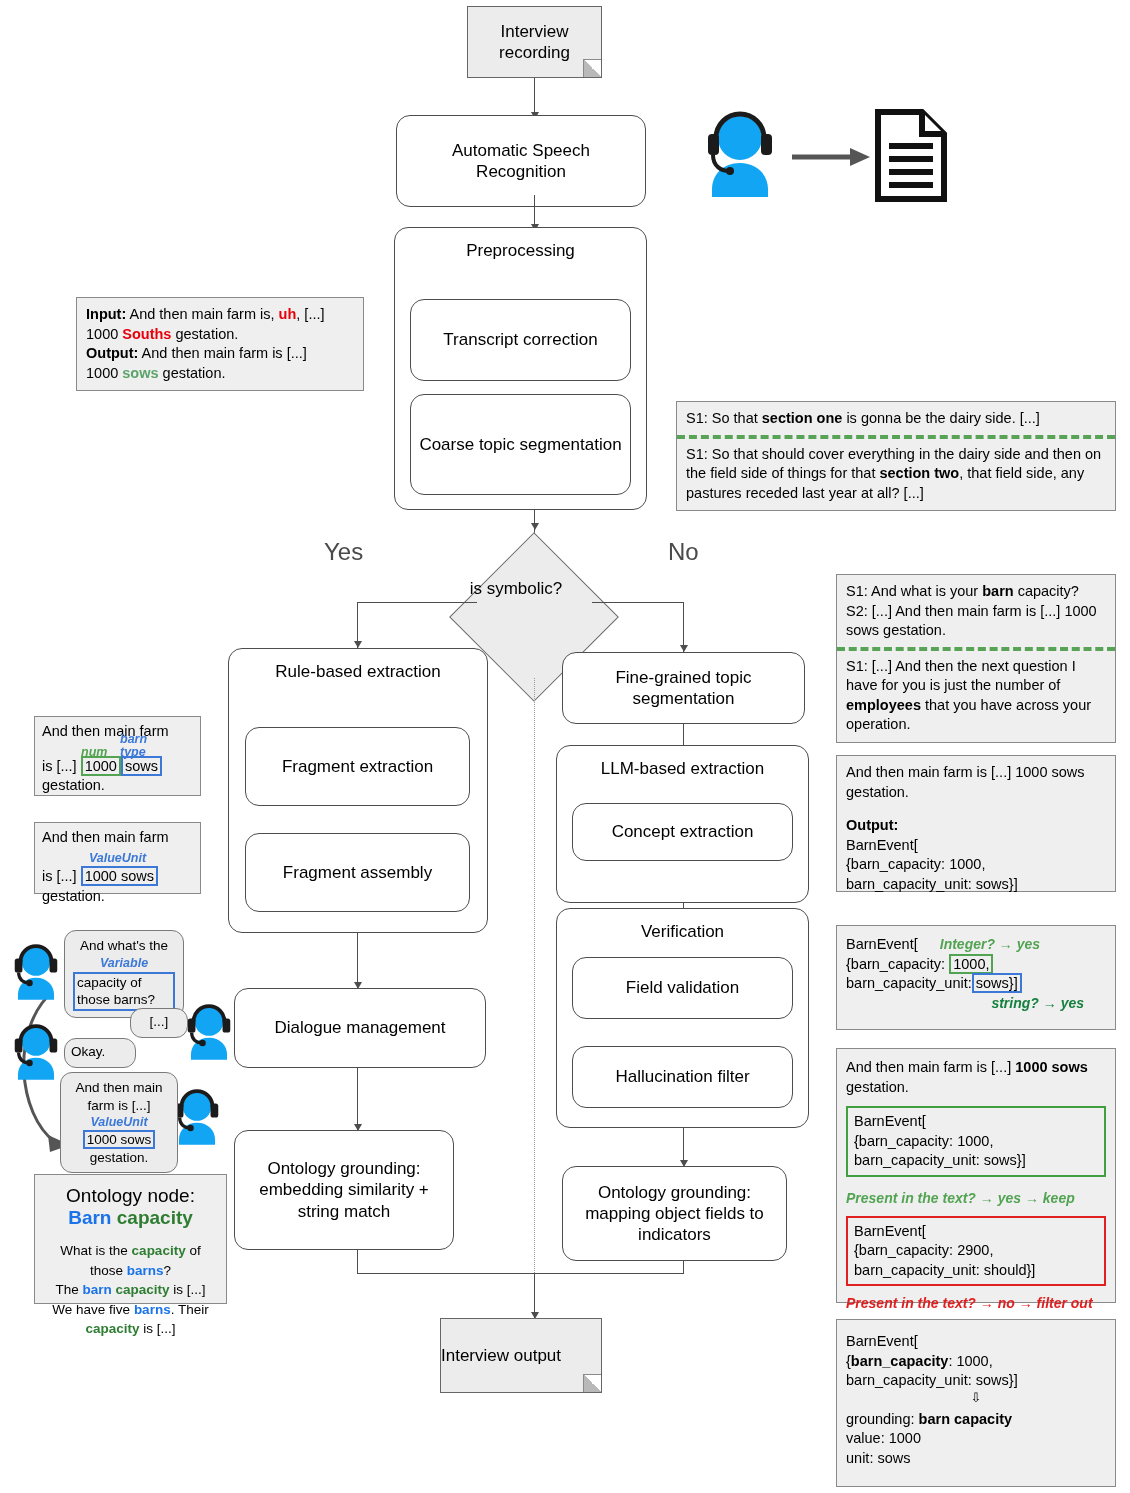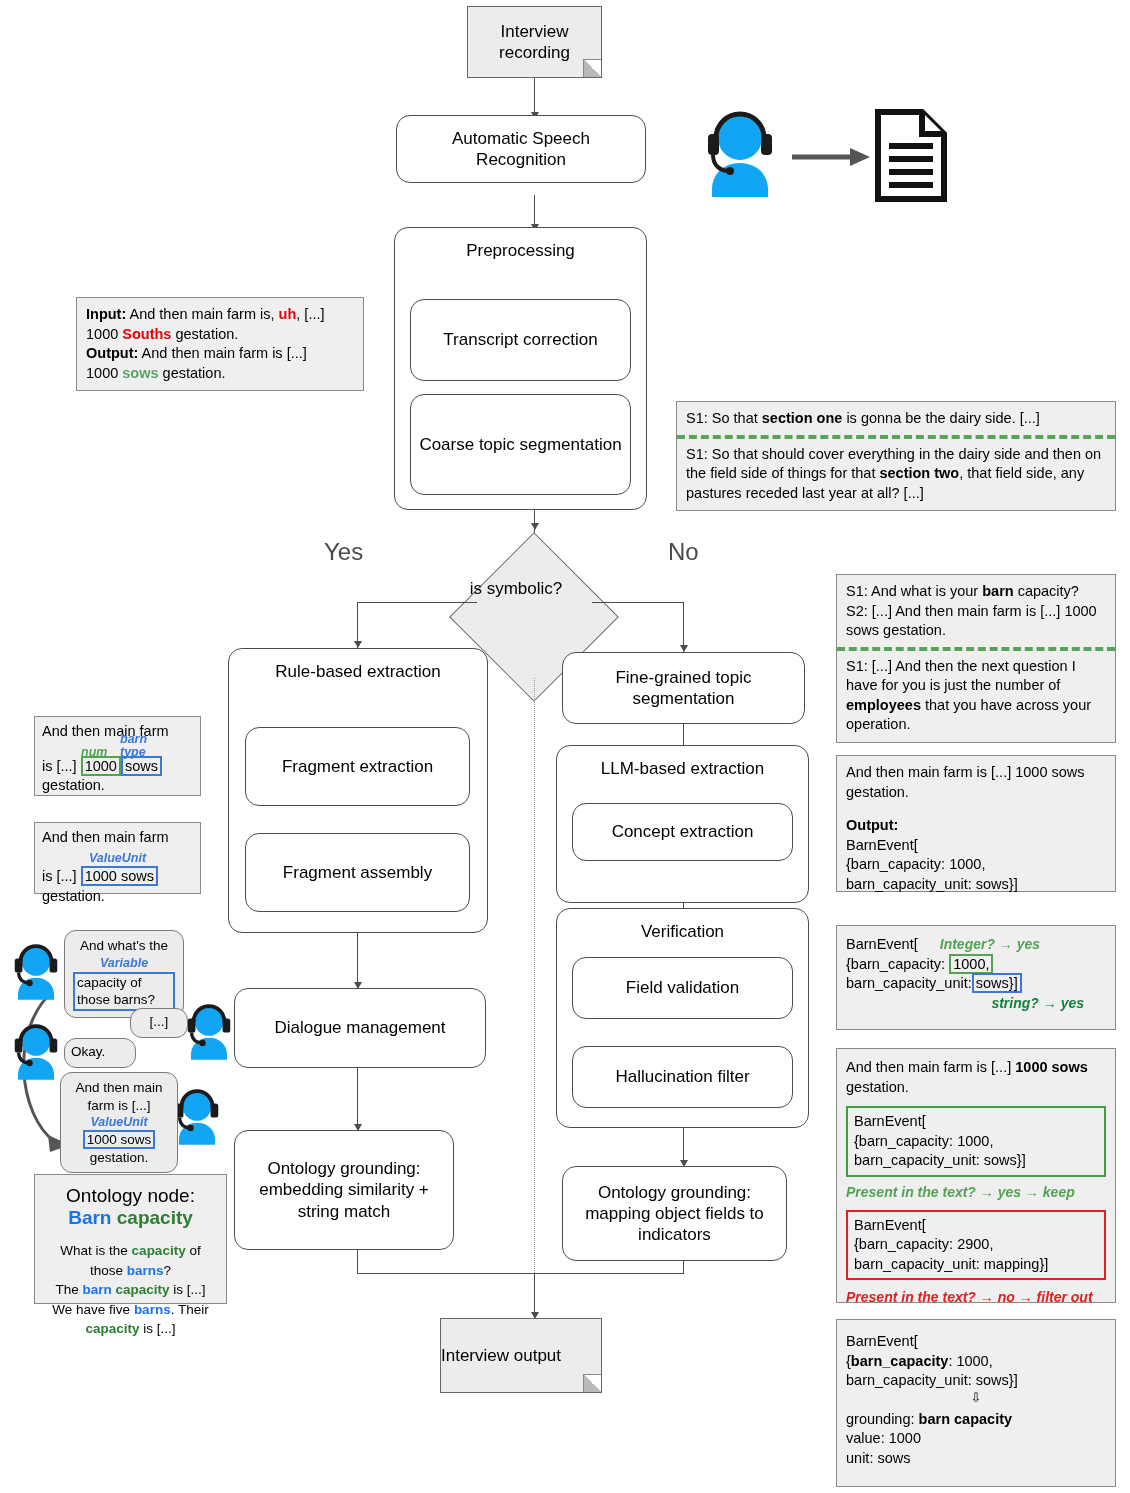--- a/index.html
+++ b/index.html
@@ -109,21 +109,21 @@
 </head>
 <body>
 
 <div class="doc" style="left:467px; top:6px; width:135px; height:72px;">
   <span>Interview recording</span>
   <span class="fold"></span>
 </div>
 <div class="ln vline" style="left:534px; top:78px; height:37px;"></div>
 <div class="arrow-down" style="left:531px; top:112px;"></div>
 
-<div class="node" style="left:396px; top:115px; width:250px; height:68px;">
+<div class="node" style="left:396px; top:115px; width:250px; height:92px;">
   <span>Automatic Speech Recognition</span>
 </div>
 <div class="ln vline" style="left:534px; top:195px; height:32px;"></div>
 <div class="arrow-down" style="left:531px; top:224px;"></div>
 
 <div class="node group" style="left:394px; top:227px; width:253px; height:283px;">
   <div class="group-title">Preprocessing</div>
 </div>
 <div class="node" style="left:410px; top:299px; width:221px; height:82px;">
   <span>Transcript correction</span>
@@ -310,25 +310,25 @@
 
 <div class="callout" style="left:836px; top:1048px; width:280px; height:255px; padding:9px;">
   <div>
     <span>And then main farm is [...] </span><b>1000 sows</b><span> gestation.</span>
   </div>
   <div class="box-green" style="margin-top:9px;">
     <div>BarnEvent[</div>
     <div>{barn_capacity: 1000,</div>
     <div>barn_capacity_unit: sows}]</div>
   </div>
-  <div class="tag-green" style="margin:6px 0 8px;">Present in the text? → yes → keep</div>
+  <div class="tag-green" style="margin:12px 0 8px;">Present in the text? → yes → keep</div>
   <div class="box-red">
     <div>BarnEvent[</div>
     <div>{barn_capacity: 2900,</div>
-    <div>barn_capacity_unit: mapping}]</div>
+    <div>barn_capacity_unit: should}]</div>
   </div>
   <div class="tag-red" style="margin-top:8px;">Present in the text? → no → filter out</div>
 </div>
 
 <div class="callout" style="left:836px; top:1319px; width:280px; height:168px; padding:12px 9px;">
   <div>BarnEvent[</div>
   <div>
     <span>{</span><b>barn_capacity</b><span>: 1000,</span>
   </div>
   <div>barn_capacity_unit: sows}]</div>

